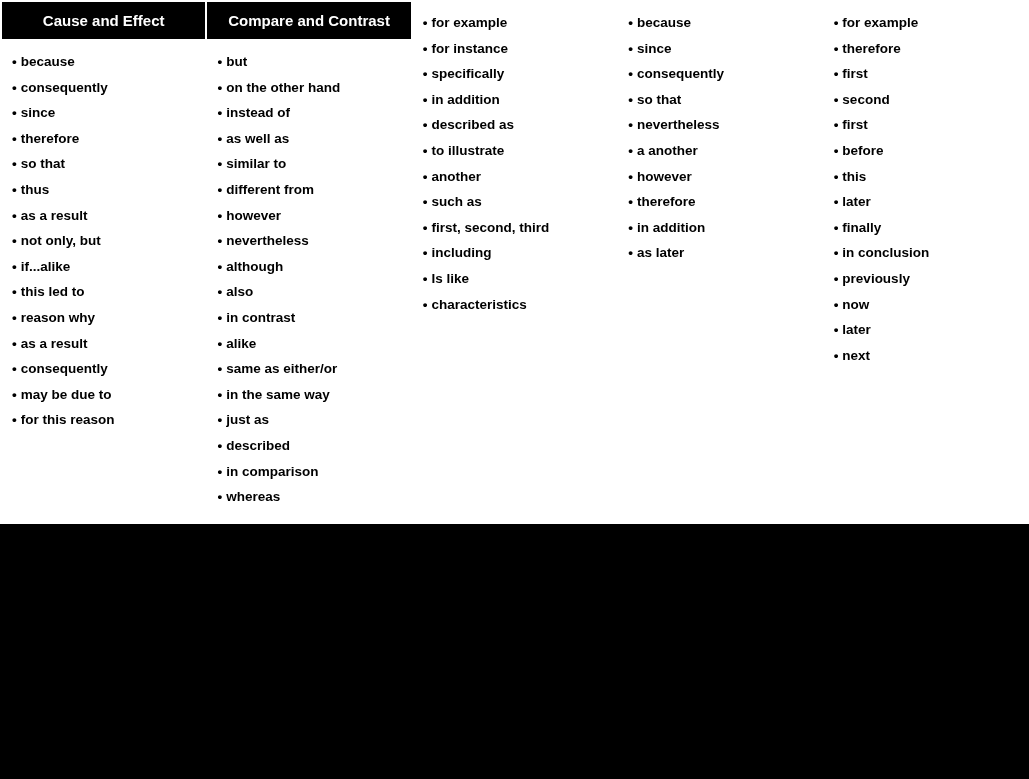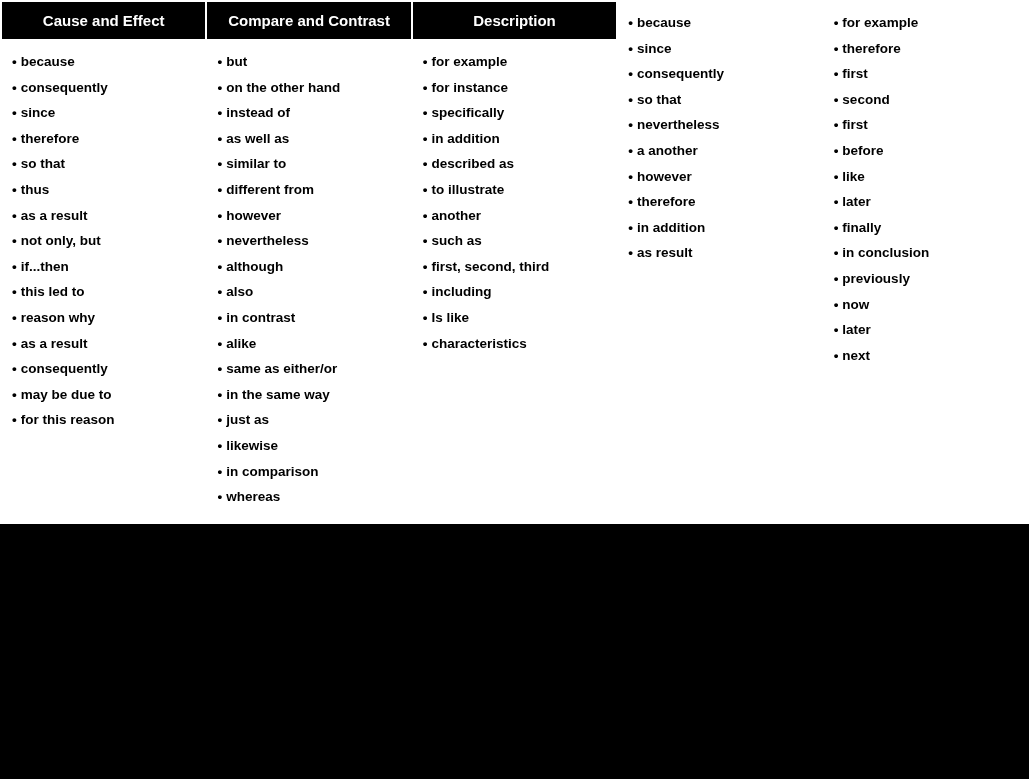--- a/index.html
+++ b/index.html
@@ -97,21 +97,21 @@
         <div class="item">
           <span class="bullet">•</span>
           <span>as a result</span>
         </div>
         <div class="item">
           <span class="bullet">•</span>
           <span>not only, but</span>
         </div>
         <div class="item">
           <span class="bullet">•</span>
-          <span>if...then</span>
+          <span>if...alike</span>
         </div>
         <div class="item">
           <span class="bullet">•</span>
           <span>this led to</span>
         </div>
         <div class="item">
           <span class="bullet">•</span>
           <span>reason why</span>
         </div>
         <div class="item">
@@ -190,34 +190,33 @@
         <div class="item">
           <span class="bullet">•</span>
           <span>in the same way</span>
         </div>
         <div class="item">
           <span class="bullet">•</span>
           <span>just as</span>
         </div>
         <div class="item">
           <span class="bullet">•</span>
-          <span>likewise</span>
+          <span>described</span>
         </div>
         <div class="item">
           <span class="bullet">•</span>
           <span>in comparison</span>
         </div>
         <div class="item">
           <span class="bullet">•</span>
           <span>whereas</span>
         </div>
       </div>
     </div>
     <div class="column">
-      <div class="column-header">Description</div>
       <div class="column-body">
         <div class="item">
           <span class="bullet">•</span>
           <span>for example</span>
         </div>
         <div class="item">
           <span class="bullet">•</span>
           <span>for instance</span>
         </div>
         <div class="item">
@@ -295,21 +294,21 @@
         <div class="item">
           <span class="bullet">•</span>
           <span>therefore</span>
         </div>
         <div class="item">
           <span class="bullet">•</span>
           <span>in addition</span>
         </div>
         <div class="item">
           <span class="bullet">•</span>
-          <span>as result</span>
+          <span>as later</span>
         </div>
       </div>
     </div>
     <div class="column">
       <div class="column-body">
         <div class="item">
           <span class="bullet">•</span>
           <span>for example</span>
         </div>
         <div class="item">
@@ -327,21 +326,21 @@
         <div class="item">
           <span class="bullet">•</span>
           <span>first</span>
         </div>
         <div class="item">
           <span class="bullet">•</span>
           <span>before</span>
         </div>
         <div class="item">
           <span class="bullet">•</span>
-          <span>like</span>
+          <span>this</span>
         </div>
         <div class="item">
           <span class="bullet">•</span>
           <span>later</span>
         </div>
         <div class="item">
           <span class="bullet">•</span>
           <span>finally</span>
         </div>
         <div class="item">

